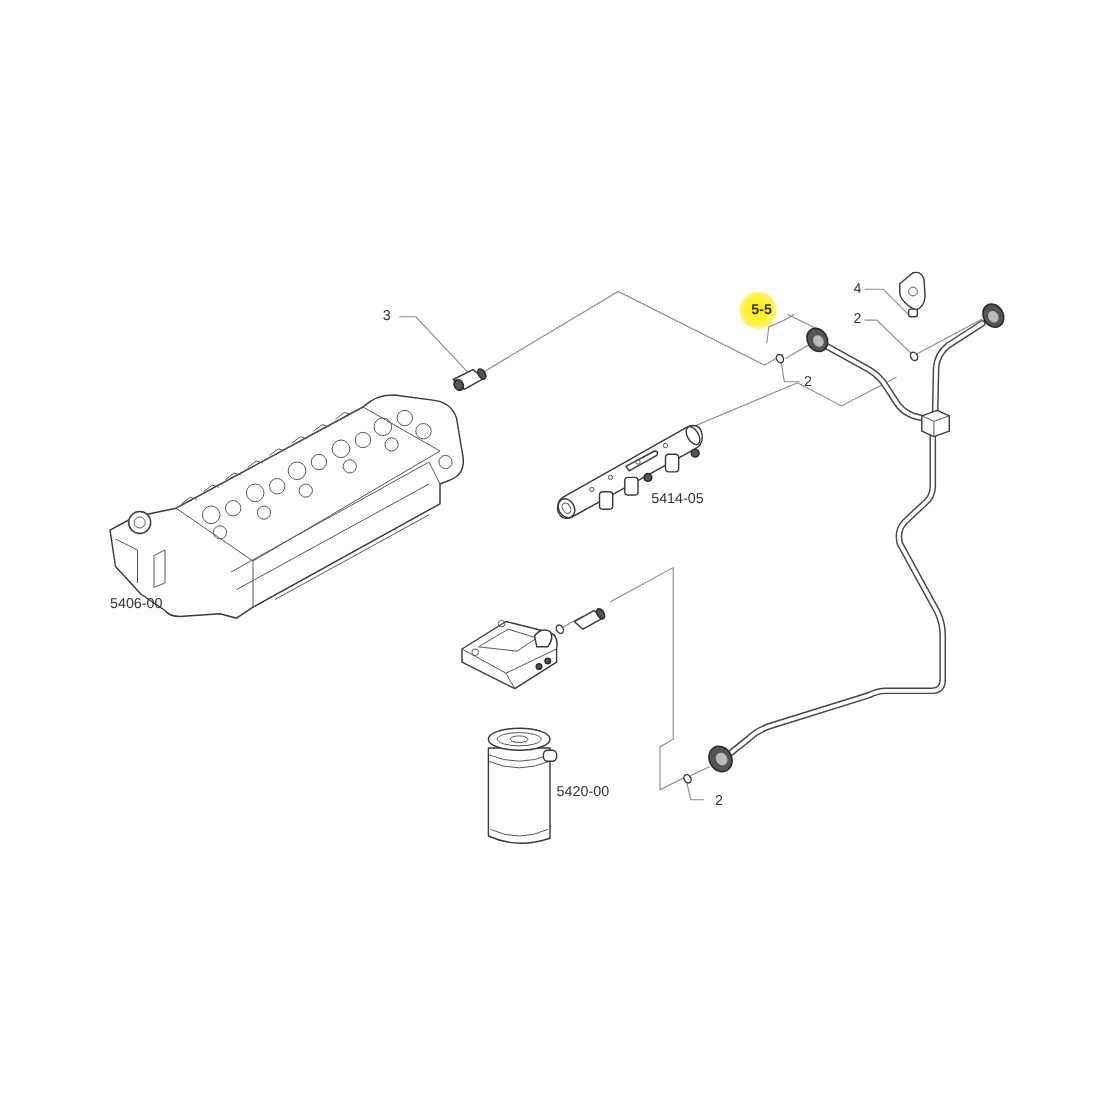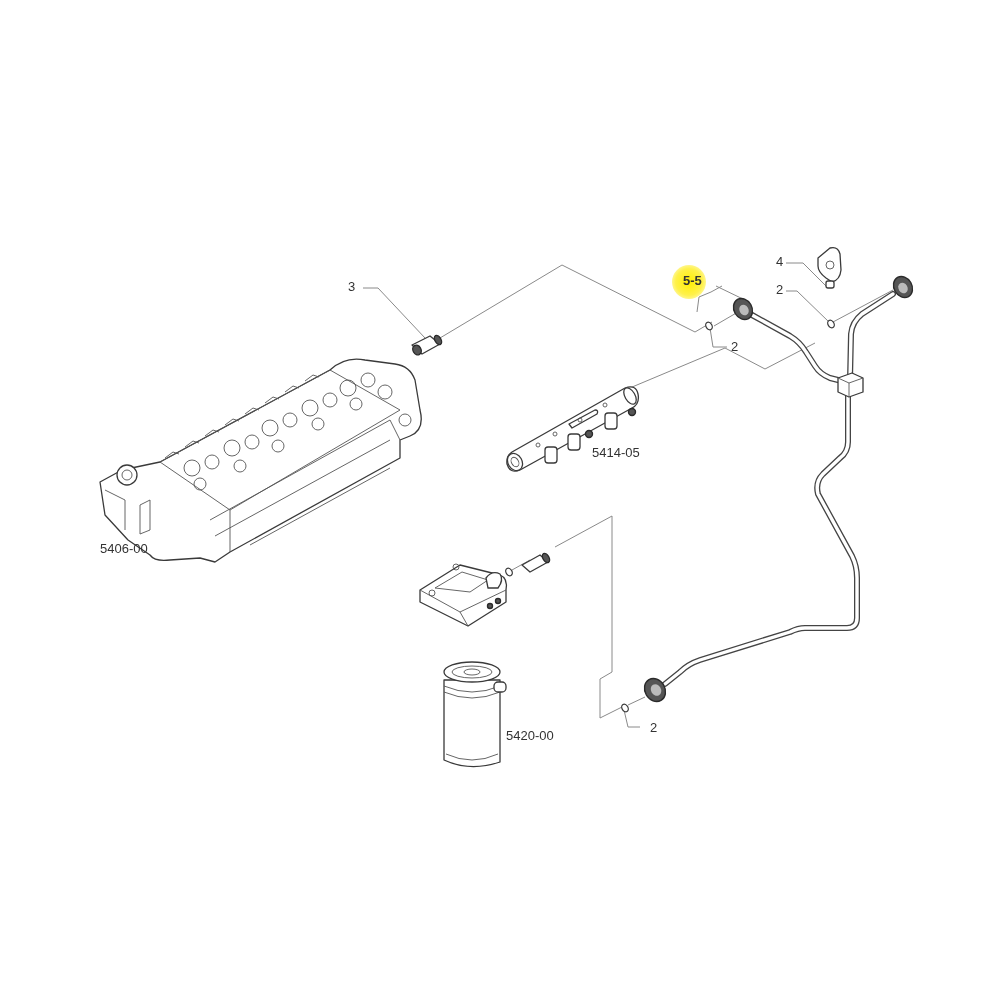--- a/index.html
+++ b/index.html
@@ -195,14 +195,14 @@
 
 <span class="lbl" style="left:683px; top:273px; font-weight:bold;">5-5</span>
 <span class="lbl" style="left:776px; top:254px;">4</span>
 <span class="lbl" style="left:776px; top:282px;">2</span>
 <span class="lbl" style="left:731px; top:339px;">2</span>
 <span class="lbl" style="left:348px; top:279px;">3</span>
 <span class="lbl" style="left:650px; top:720px;">2</span>
 
 <span class="lbl" style="left:100px; top:541px;text-align:center;">5406-00</span>
 <span class="lbl" style="left:592px; top:445px;text-align:center;">5414-05</span>
-<span class="lbl" style="left:506px; top:712px;margin-top:16px;">5420-00</span>
+<span class="lbl" style="left:506px; top:712px;">5420-00</span>
 </div>
 
 </body></html>

